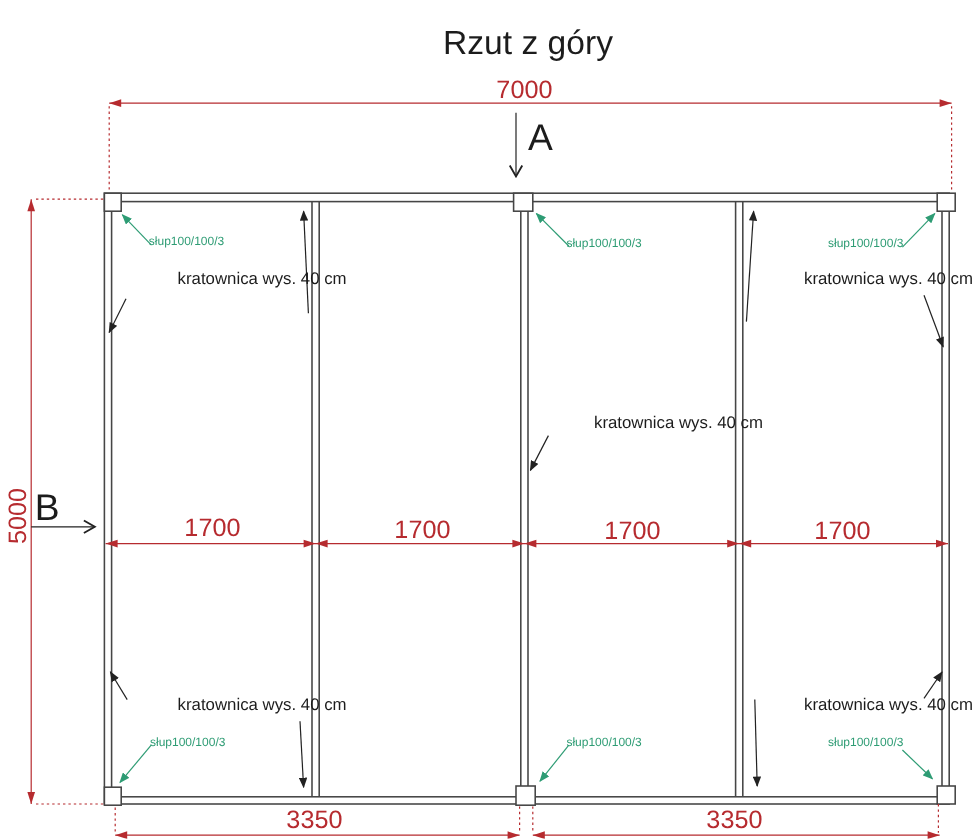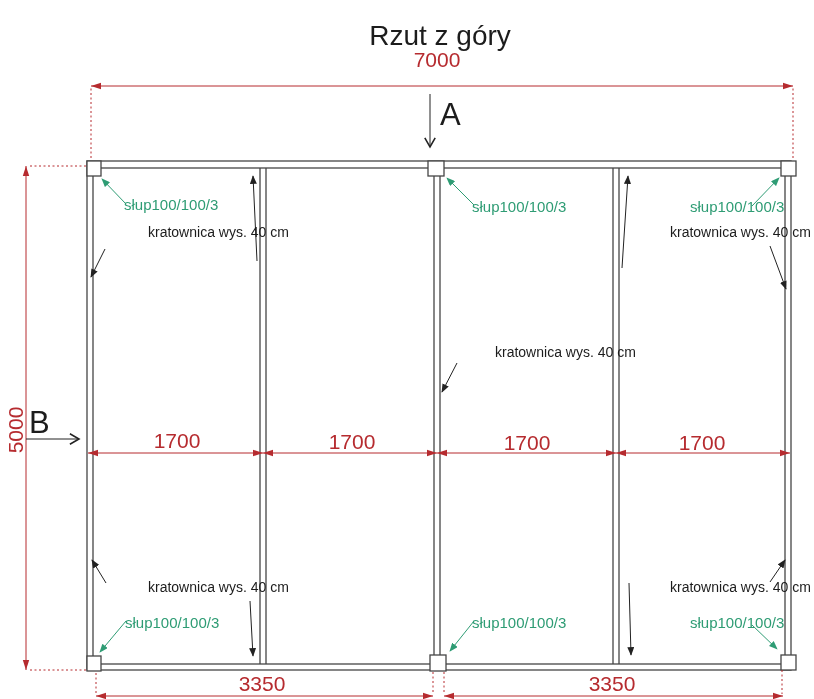--- a/index.html
+++ b/index.html
@@ -13,21 +13,21 @@
   #canvas{position:relative;width:814px;height:699px;background:#ffffff;
           font-family:"Liberation Sans", sans-serif;margin-top:18px;}
   #plan-svg{position:absolute;left:0;top:0;}
   .txt{position:absolute;white-space:nowrap;line-height:1.08;}
   .ctr{transform:translateX(-50%);}
   .title{font-size:28px;color:var(--text-black);}
   .dim{font-size:21px;color:var(--dimension-red);}
   .dim-rot{transform:translate(-50%,-50%) rotate(-90deg);}
   .marker{font-size:31px;color:var(--text-black);}
   .truss{font-size:14px;color:var(--text-black);padding-left:41px;}
-  .col{font-size:15px;color:var(--column-green);}
+  .col{font-size:10px;color:var(--column-green);}
   .wl{stroke:var(--structure-gray);stroke-width:1.3;fill:none;}
   .post{stroke:var(--structure-gray);stroke-width:1.3;fill:#ffffff;}
   .rd{stroke:var(--dimension-red);stroke-width:1;fill:none;}
   .rdd{stroke:var(--dimension-red);stroke-width:1;fill:none;stroke-dasharray:2 2.5;}
   .ra{fill:var(--dimension-red);stroke:none;}
   .bk{stroke:#222222;stroke-width:1;fill:none;}
   .tl{stroke:var(--column-green);stroke-width:1;fill:none;}
 </style>
 </head>
 <body>
@@ -133,21 +133,21 @@
     <g>
       <line class="bk" x1="430" y1="76" x2="430" y2="129" marker-end="url(#vBlack)"></line>
     </g>
     <g>
       <line class="bk" x1="26" y1="421" x2="79" y2="421" marker-end="url(#vBlack)"></line>
     </g>
   </svg>
 
   <div class="txt title ctr" style="left:440px;top:3px;">Rzut z góry</div>
 
-  <div class="txt dim ctr" style="left:437px;top:31px;">7000</div>
+  <div class="txt dim ctr" style="left:437px;top:47px;">7000</div>
   <div class="txt dim dim-rot" style="left:16px;top:412px;">5000</div>
 
   <div class="txt marker" style="left:440px;top:80px;">A</div>
   <div class="txt marker" style="left:29px;top:388px;">B</div>
 
   <div class="txt dim ctr" style="left:177px;top:412px;">1700</div>
   <div class="txt dim ctr" style="left:352px;top:413px;">1700</div>
   <div class="txt dim ctr" style="left:527px;top:414px;">1700</div>
   <div class="txt dim ctr" style="left:702px;top:414px;">1700</div>
 

